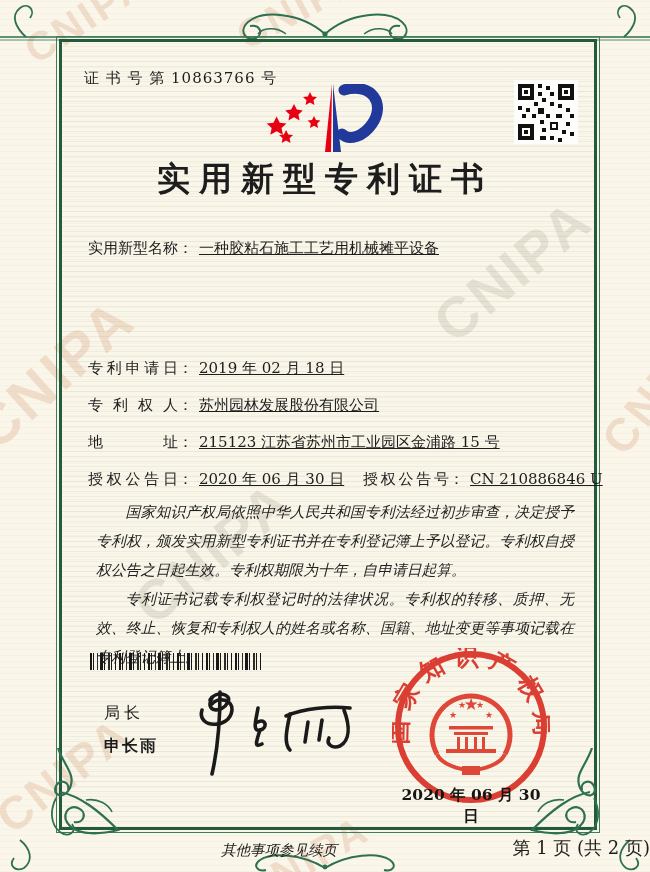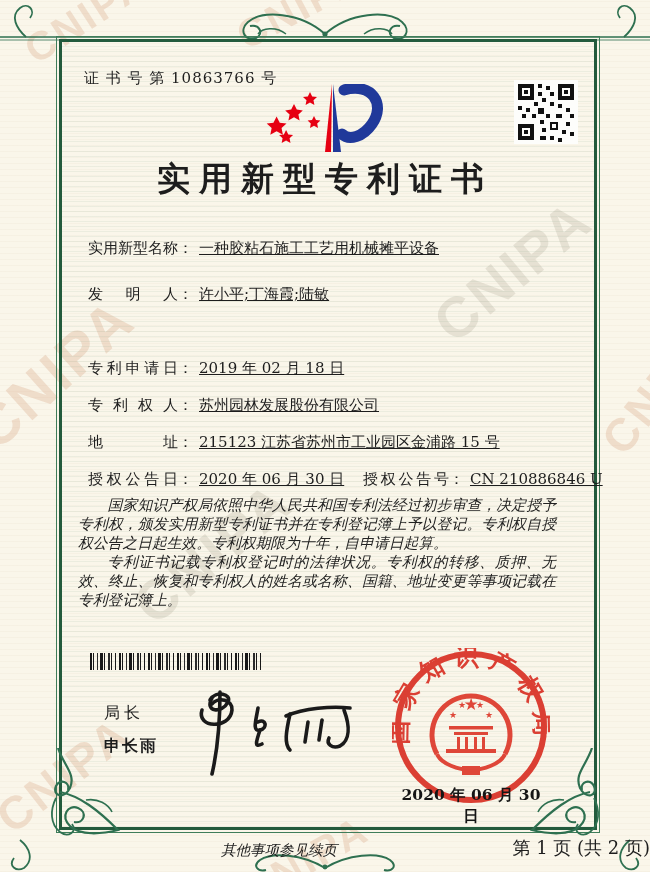--- a/index.html
+++ b/index.html
@@ -24,22 +24,22 @@
          background-image:repeating-linear-gradient(0deg, rgba(110,155,125,0.10) 0 1px, rgba(0,0,0,0) 1px 5px);}
   .content{position:absolute; inset:0; z-index:3;}
   .cert-no{position:absolute; left:84px; top:69px; font-size:15px; letter-spacing:1px;}
   .title{position:absolute; left:0; top:157px; width:650px; text-align:center;
          font-size:33px; font-weight:700; letter-spacing:9px;}
   .row{position:absolute; left:88px; width:486px; font-size:15px; white-space:nowrap;}
   .flabel{display:inline-block; width:90px; text-align:justify; text-align-last:justify; vertical-align:top;}
   .fval{margin-left:6px;text-decoration:underline;}
   .row2col .col2{margin-left:14px;}
   .col2 .flabel{width:86px;}
-  .paras{position:absolute; left:78px; top:497px; width:478px; font-size:14.8px;
-         line-height:19px; text-align:justify; font-style:italic; color:#222;font-family:Liberation Mono, monospace;}
+  .paras{position:absolute; left:96px; top:497px; width:478px; font-size:14.8px;
+         line-height:29px; text-align:justify; font-style:italic; color:#222;}
   .paras p{margin:0; text-indent:2em;}
   .barcode{position:absolute; left:90px; top:653px; width:172px; height:17px;
     background-image:repeating-linear-gradient(90deg,
       #181818 0 2px, rgba(0,0,0,0) 2px 3px,
       #181818 3px 4px, rgba(0,0,0,0) 4px 7px,
       #2b2b2b 7px 8px, rgba(0,0,0,0) 8px 10px,
       #181818 10px 13px, rgba(0,0,0,0) 13px 14px,
       #181818 14px 15px, rgba(0,0,0,0) 15px 18px,
       #2b2b2b 18px 20px, rgba(0,0,0,0) 20px 21px,
       #181818 21px 22px, rgba(0,0,0,0) 22px 25px,
@@ -173,23 +173,20 @@
           <rect x="36" y="56" width="4" height="4"></rect>
           <rect x="44" y="58" width="4" height="4"></rect>
       </g>
     </svg>
 
     <div class="title">实用新型专利证书</div>
 
     <div class="row" style="top:239px;">
       <span class="flabel">实用新型名称</span><span>：</span><span class="fval">一种胶粘石施工工艺用机械摊平设备</span>
     </div>
-    <div class="row" style="top:285px;">
-      <span class="flabel">发明人</span><span>：</span><span class="fval">许小平;丁海霞;陆敏</span>
-    </div>
     <div class="row" style="top:359px;">
       <span class="flabel">专利申请日</span><span>：</span><span class="fval">2019 年 02 月 18 日</span>
     </div>
     <div class="row" style="top:396px;">
       <span class="flabel">专利权人</span><span>：</span><span class="fval">苏州园林发展股份有限公司</span>
     </div>
     <div class="row" style="top:433px;">
       <span class="flabel">地址</span><span>：</span><span class="fval">215123 江苏省苏州市工业园区金浦路 15 号</span>
     </div>
     <div class="row row2col" style="top:470px;">

